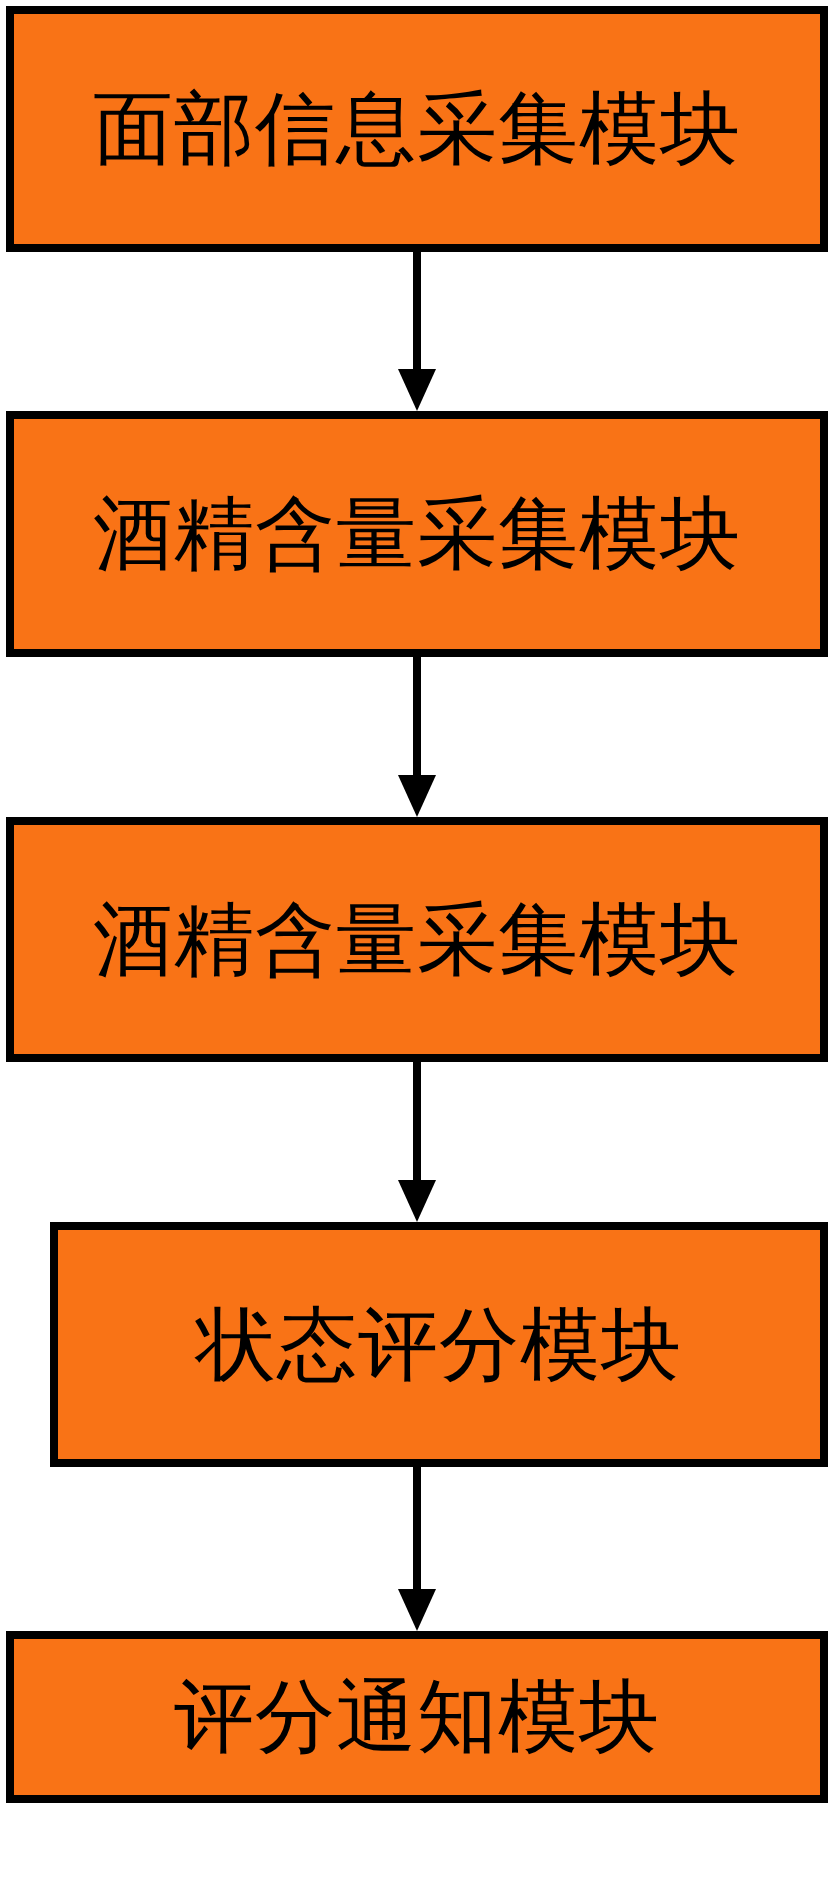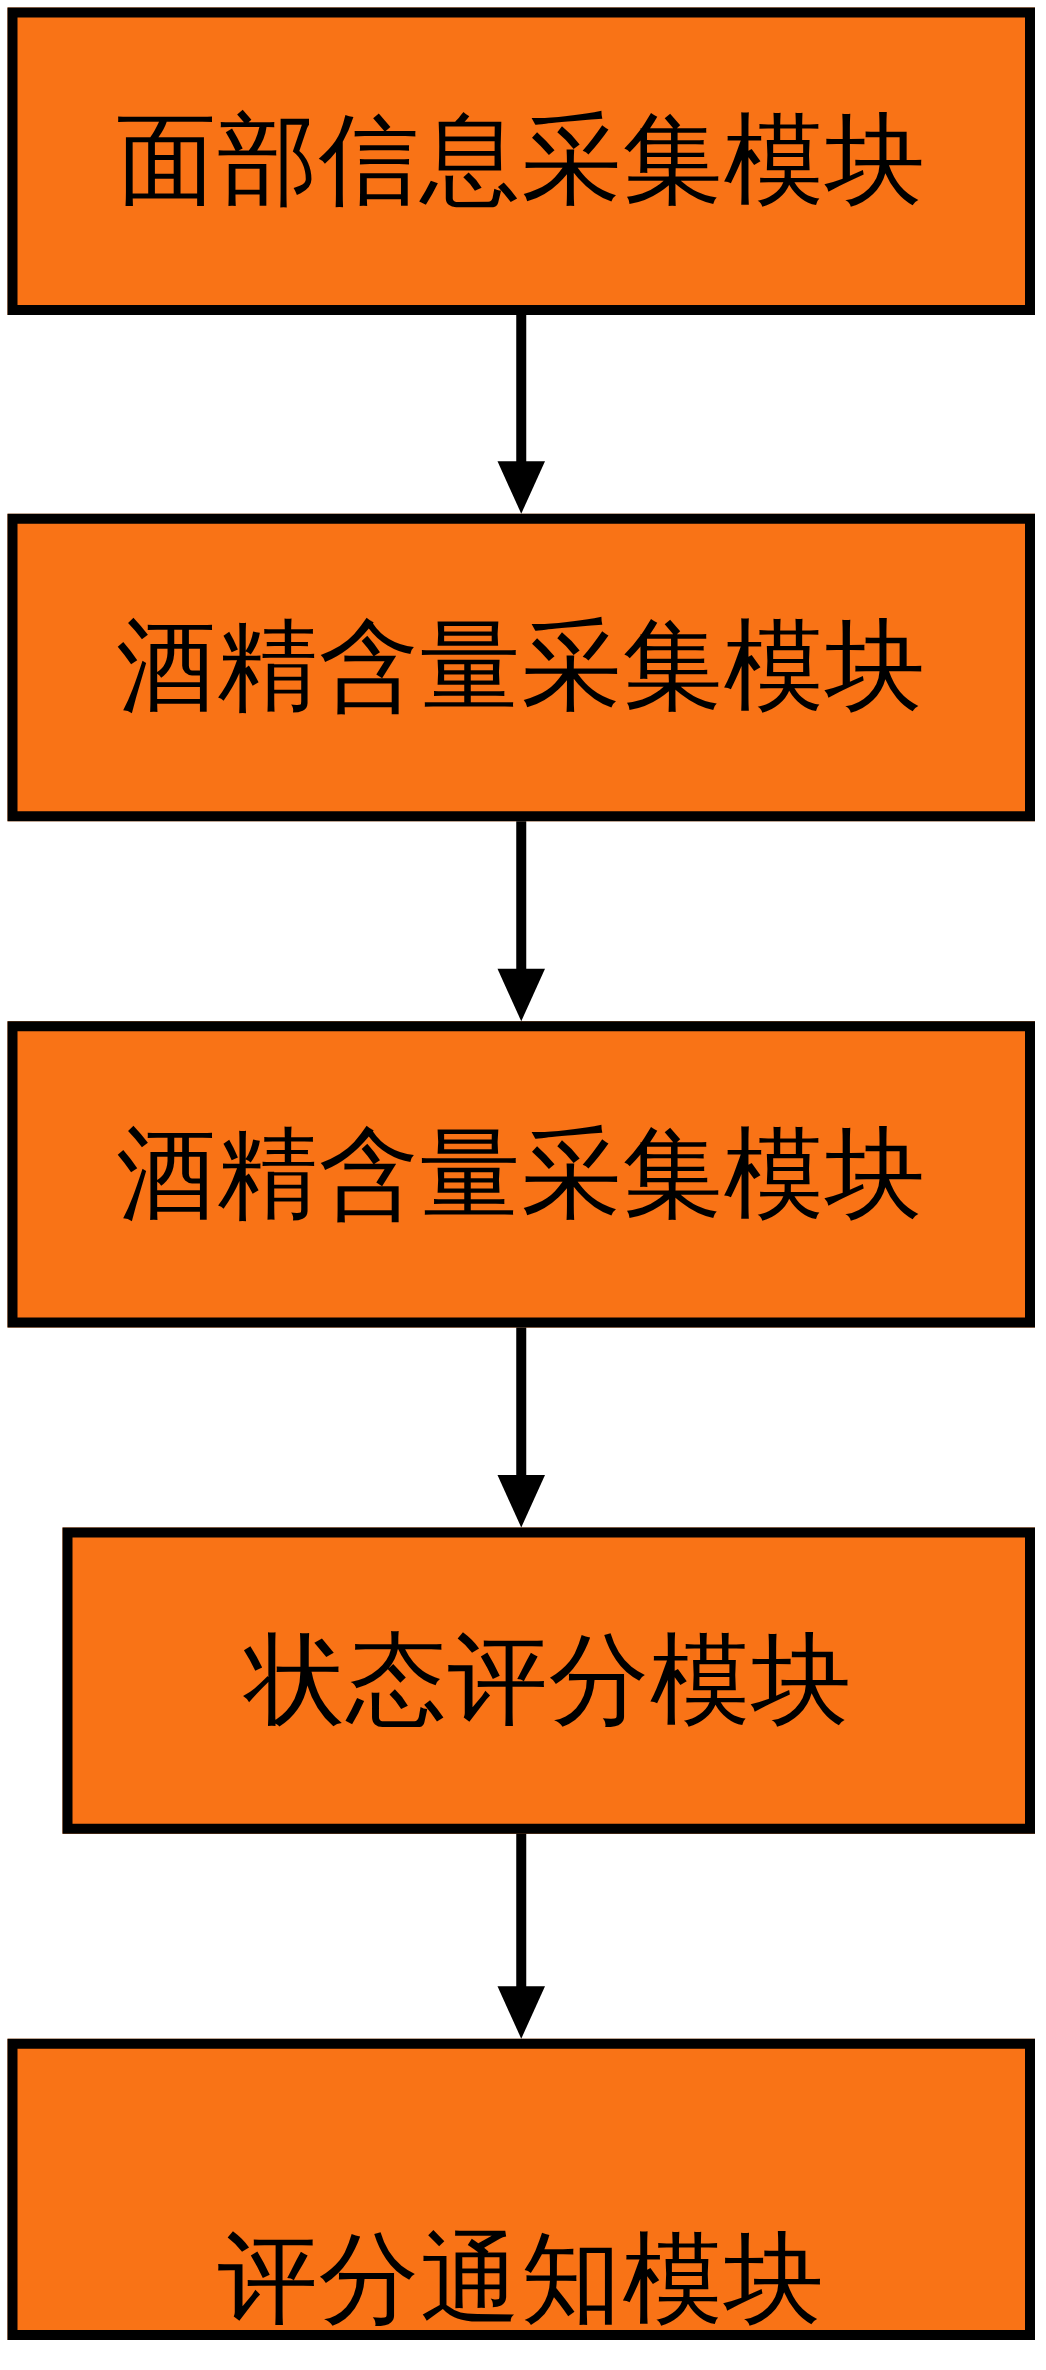--- a/index.html
+++ b/index.html
@@ -30,21 +30,21 @@
     line-height: 1;
     color: #000000;
     letter-spacing: 1px;
     white-space: nowrap;
     font-weight: 400;
   }
   .box-1 { height: 246px; }
   .box-2 { height: 246px; }
   .box-3 { height: 245px; }
   .box-4 { height: 245px; margin-left: 44px; }
-  .box-5 { height: 241px; align-items: flex-end; }
+  .box-5 { height: 172px; }
   .flow-arrow {
     position: relative;
     width: 100%;
   }
   .gap-1 { height: 159px; }
   .gap-2 { height: 160px; }
   .gap-3 { height: 160px; }
   .gap-4 { height: 164px; }
   .arrow-line {
     position: absolute;

